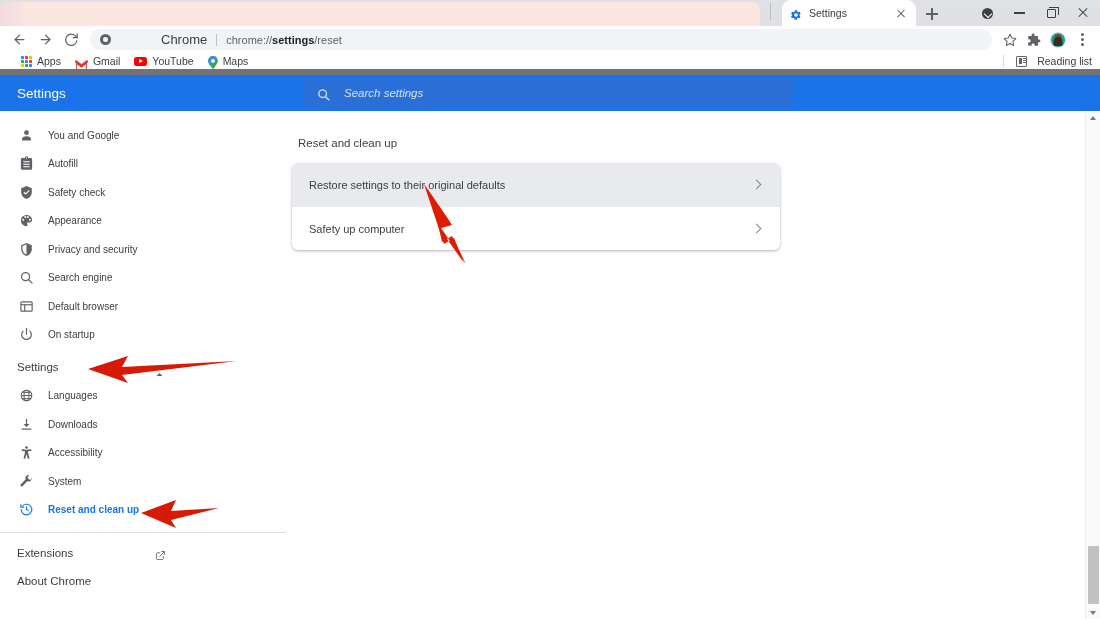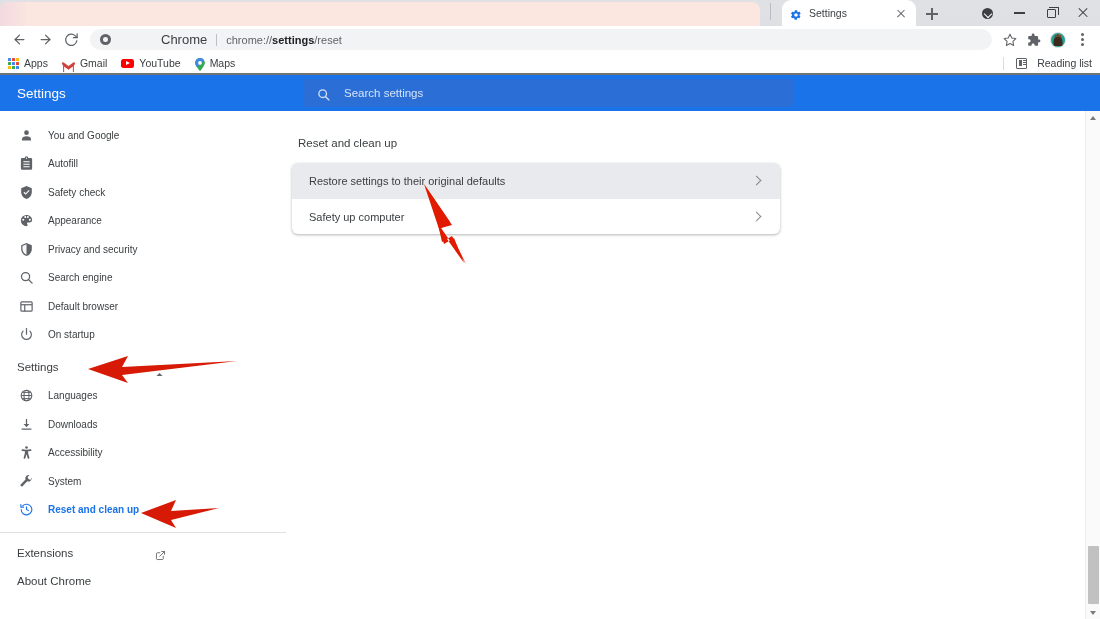--- a/index.html
+++ b/index.html
@@ -108,21 +108,21 @@
   }
   .kebab{width:3px;height:13px;position:relative;}
   .kebab span{position:absolute;left:0;width:3px;height:3px;border-radius:50%;background:#5f6368;}
   .kebab span:nth-child(1){top:0;}
   .kebab span:nth-child(2){top:5px;}
   .kebab span:nth-child(3){top:10px;}
 
   
   .bookmarks{
     height:22px;background:#ffffff;display:flex;align-items:center;
-    padding:0 8px;position:relative;border-bottom:2px solid #737373;
+    padding:0 21px;position:relative;border-bottom:6px solid #737373;
   }
   .bm{display:flex;align-items:center;margin-right:14px;cursor:pointer;}
   .bm-label{font-size:10.5px;color:#3c4043;margin-left:5px;white-space:nowrap;}
   .apps-grid{width:11px;height:11px;display:grid;grid-template-columns:repeat(3,1fr);grid-template-rows:repeat(3,1fr);gap:1px;}
   .apps-grid i{display:block;border-radius:.5px;}
   .gmail-m{width:13px;height:10px;position:relative;}
   .yt{width:13px;height:9px;background:#ff0000;border-radius:2.5px;position:relative;}
   .yt:after{content:"";position:absolute;left:5px;top:2.4px;border-left:4px solid #fff;border-top:2.2px solid transparent;border-bottom:2.2px solid transparent;}
   .pin{width:10px;height:13px;position:relative;}
   .rl{position:absolute;right:8px;display:flex;align-items:center;cursor:pointer;}
@@ -133,21 +133,21 @@
 
   
   .settings-header{
     height:36px;background:#1a73e8;display:flex;align-items:center;position:relative;
   }
   .settings-title{
     font-size:13.5px;color:#ffffff;margin-left:17px;width:286px;flex:0 0 286px;
   }
   .search-box{
     width:490px;height:28px;background:#2b6fd6;border-radius:4px;
-    display:flex;align-items:center;padding:0 14px;cursor:text;
+    display:flex;align-items:center;padding:0 14px;cursor:text;font-style:italic;
   }
   .search-ico{width:13px;height:13px;flex:0 0 13px;margin-right:14px;position:relative;}
   .search-ph{font-size:11.5px;color:#d5e2f7;}
 
   
   .content-area{
     position:relative;height:509px;background:#ffffff;display:flex;overflow:hidden;
   }
   .sidebar{
     width:286px;flex:0 0 286px;background:#ffffff;padding-top:10px;position:relative;
@@ -181,21 +181,21 @@
   }
   .pane-title{
     font-size:11.5px;color:#3c4043;margin-left:6px;margin-bottom:14px;
   }
   .card{
     width:488px;background:#ffffff;border-radius:6px;
     box-shadow:0 1px 2px rgba(60,64,67,.25),0 1px 3px 1px rgba(60,64,67,.1);
     overflow:hidden;margin-left:0;
   }
   .card-row{
-    height:35px;display:flex;align-items:center;padding:0 17px;cursor:pointer;
+    height:43px;display:flex;align-items:center;padding:0 17px;cursor:pointer;
     position:relative;
   }
   .card-row.hover{background:#e8eaed;}
   .row-label{font-size:11px;color:#3c4043;flex:1;}
   .row-chev{
     width:7px;height:7px;border-top:1.4px solid #5f6368;border-right:1.4px solid #5f6368;
     transform:rotate(45deg);margin-right:3px;opacity:.75;
   }
   .row-div{height:1px;background:#e8eaed;margin:0 0 0 0;}
 

